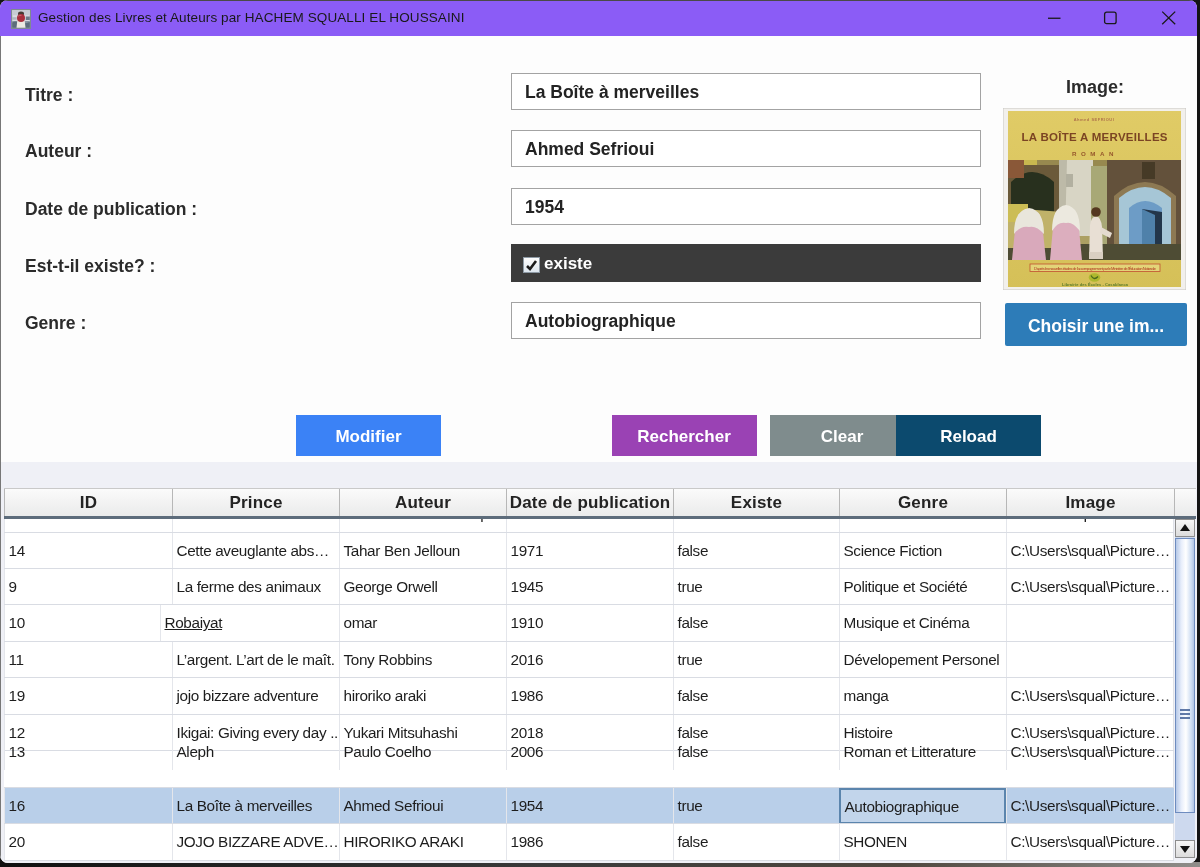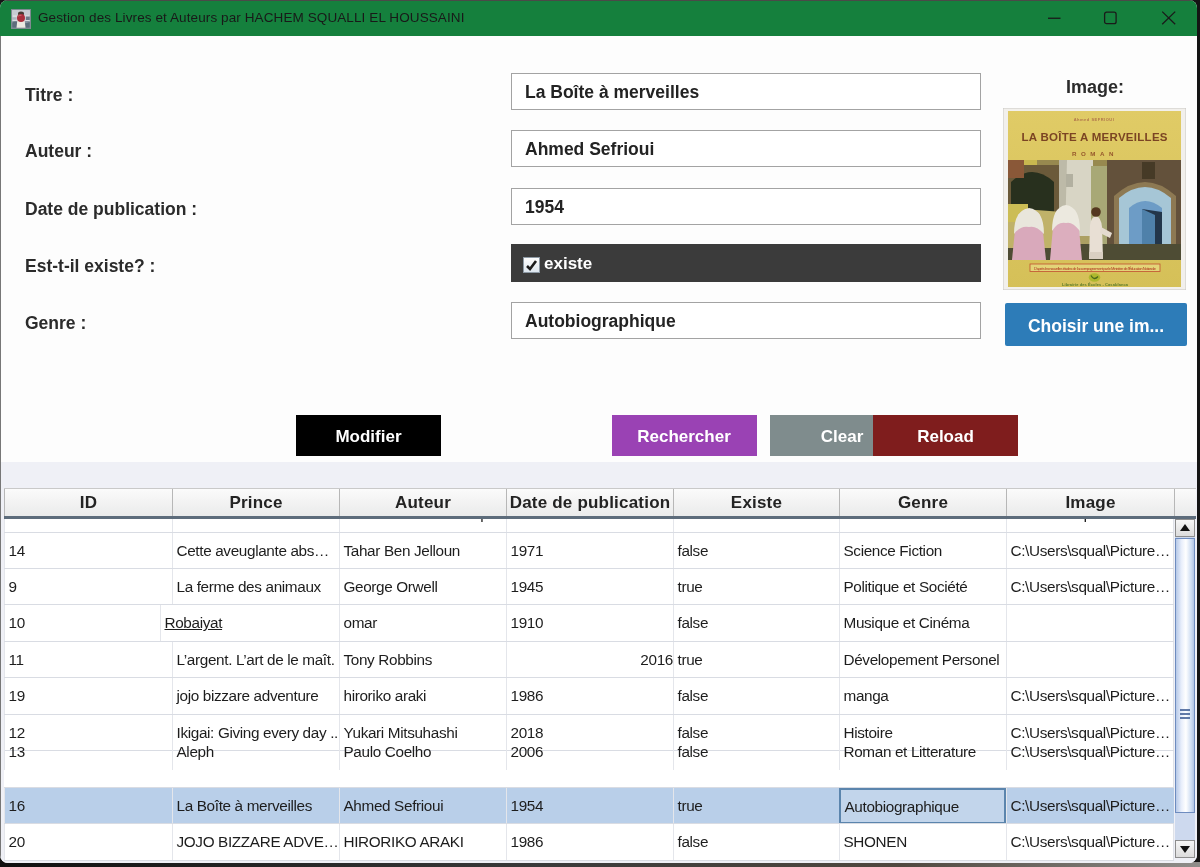--- a/index.html
+++ b/index.html
@@ -1,21 +1,21 @@
 <!DOCTYPE html>
 <html><head>
 <meta charset="utf-8">
 <style>
 * { margin:0; padding:0; box-sizing:border-box; }
 html,body { width:1200px; height:867px; overflow:hidden; background:#141414; }
 body { font-family:"Liberation Sans", sans-serif; }
 #page { position:absolute; left:0; top:0; width:1200px; height:867px; overflow:hidden; }
 .abs { position:absolute; }
 #win { position:absolute; left:0; top:0; width:1197px; height:863px; background:#fdfdfd; border-radius:8px; overflow:hidden; }
-#titlebar { position:absolute; left:0; top:0; width:1197px; height:36px; background:#15803d; }
+#titlebar { position:absolute; left:0; top:0; width:1197px; height:36px; background:#8b5cf6; }
 #titletext { position:absolute; left:38px; top:9.5px; font-size:13.5px; color:#191919; letter-spacing:0.1px; }
 #leftline { position:absolute; left:0; top:36px; width:1px; height:822px; background:#777; }
 
 .flabel { position:absolute; left:25px; font-size:17.5px; font-weight:bold; color:#2b2b2b; }
 .tfield { position:absolute; left:511px; width:469.5px; height:37px; background:#fff; border:1.2px solid #a3a3a3; font-size:17.5px; font-weight:bold; color:#232323; line-height:37px; padding-left:13px; }
 #chkbar { position:absolute; left:511px; top:244px; width:469.5px; height:37.5px; background:#3b3b3b; }
 #chkbox { position:absolute; left:12px; top:12.5px; width:16.5px; height:16.5px; background:linear-gradient(180deg,#fdfdfd,#dde6ee); border:1px solid #8e9aa5; }
 #chktxt { position:absolute; left:33px; top:9.5px; font-size:17px; font-weight:bold; color:#fff; }
 #imglabel { position:absolute; left:1066px; top:77px; font-size:18px; font-weight:bold; color:#2b2b2b; }
 #choisir { position:absolute; left:1005px; top:303px; width:182px; height:43px; background:#2d7cb8; border-radius:2px; color:#fff; font-size:17.5px; font-weight:bold; text-align:center; line-height:46px; }
@@ -141,24 +141,24 @@
     </g>
     <rect x="27" y="156" width="130" height="7.5" fill="#e3d478" stroke="#c05030" stroke-width="0.8"></rect>
     <text x="92" y="161.8" font-size="4" fill="#b03822" text-anchor="middle" textLength="122">D'après les nouvelles études de l'accompagnement par le Ministère de l'Éducation Nationale</text>
     <ellipse cx="91.5" cy="169.5" rx="5.8" ry="4.2" fill="#aeb82e"></ellipse>
     <path d="M88 167.5 Q91 173 95 168.5" stroke="#4a6a1a" stroke-width="1.3" fill="none"></path>
     <text x="92" y="177.5" font-size="4" fill="#5a7a28" text-anchor="middle" font-weight="bold" textLength="66">Librairie des Écoles - Casablanca</text>
   </svg>
   </div>
   <div id="choisir">Choisir une im...</div>
 
-  <div class="abtn" style="left:296px;background:#000000">Modifier</div>
+  <div class="abtn" style="left:296px;background:#3b82f6">Modifier</div>
   <div class="abtn" style="left:611.5px;background:#9a42b4">Rechercher</div>
   <div class="abtn" style="left:769.5px;background:#7f8c8d">Clear</div>
-  <div class="abtn" style="left:873px;background:#7f1d1d">Reload</div>
+  <div class="abtn" style="left:896px;background:#0c4a6e">Reload</div>
 
   <div id="pane">
     <div id="tablebg"></div>
     <div id="rows">
           <div class="trow" style="top:34.10000000000002px;">
             <div class="tcell" style="left:0px;width:168px;"></div>
             <div class="tcell" style="left:168px;width:167px;">Le Petit Prince</div>
             <div class="tcell" style="left:335px;width:167px;">Antoine de Saint-Exupé…</div>
             <div class="tcell" style="left:502px;width:167px;">1943</div>
             <div class="tcell" style="left:669px;width:166px;">true</div>
@@ -193,21 +193,21 @@
             <div class="tcell" style="left:502px;width:167px;">1910</div>
             <div class="tcell" style="left:669px;width:166px;">false</div>
             <div class="tcell" style="left:835px;width:167px;">Musique et Cinéma</div>
             <div class="tcell" style="left:1002px;width:168px;"></div>
           </div>
           <div class="rowline" style="top:178.9000000000001px"></div>
           <div class="trow" style="top:179.9000000000001px;">
             <div class="tcell" style="left:0px;width:168px;">11</div>
             <div class="tcell" style="left:168px;width:167px;">L’argent. L’art de le maît.</div>
             <div class="tcell" style="left:335px;width:167px;">Tony Robbins</div>
-            <div class="tcell" style="left:502px;width:167px;text-align:right;">2016</div>
+            <div class="tcell" style="left:502px;width:167px;">2016</div>
             <div class="tcell" style="left:669px;width:166px;">true</div>
             <div class="tcell" style="left:835px;width:167px;">Dévelopement Personel</div>
             <div class="tcell" style="left:1002px;width:168px;"></div>
           </div>
           <div class="rowline" style="top:215.35000000000014px"></div>
           <div class="trow" style="top:216.35000000000002px;">
             <div class="tcell" style="left:0px;width:168px;">19</div>
             <div class="tcell" style="left:168px;width:167px;">jojo bizzare adventure</div>
             <div class="tcell" style="left:335px;width:167px;">hiroriko araki</div>
             <div class="tcell" style="left:502px;width:167px;">1986</div>

